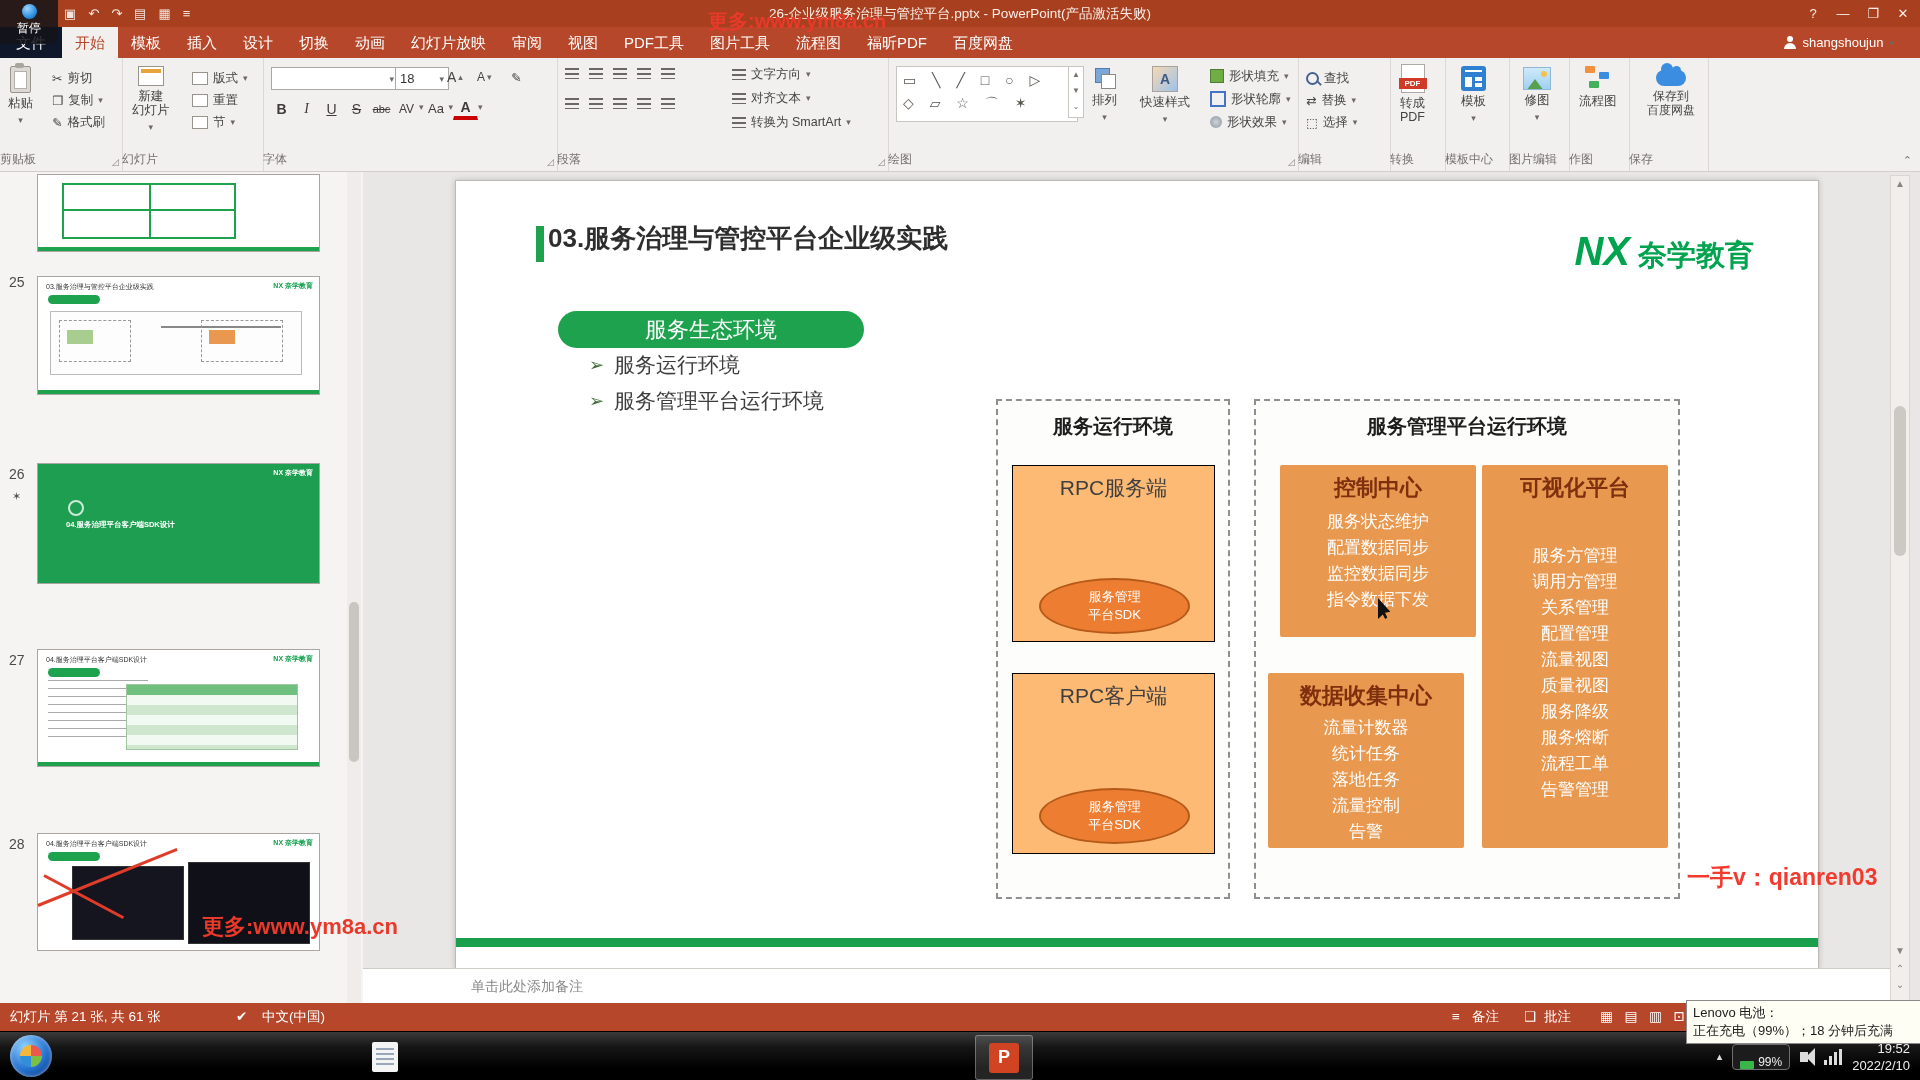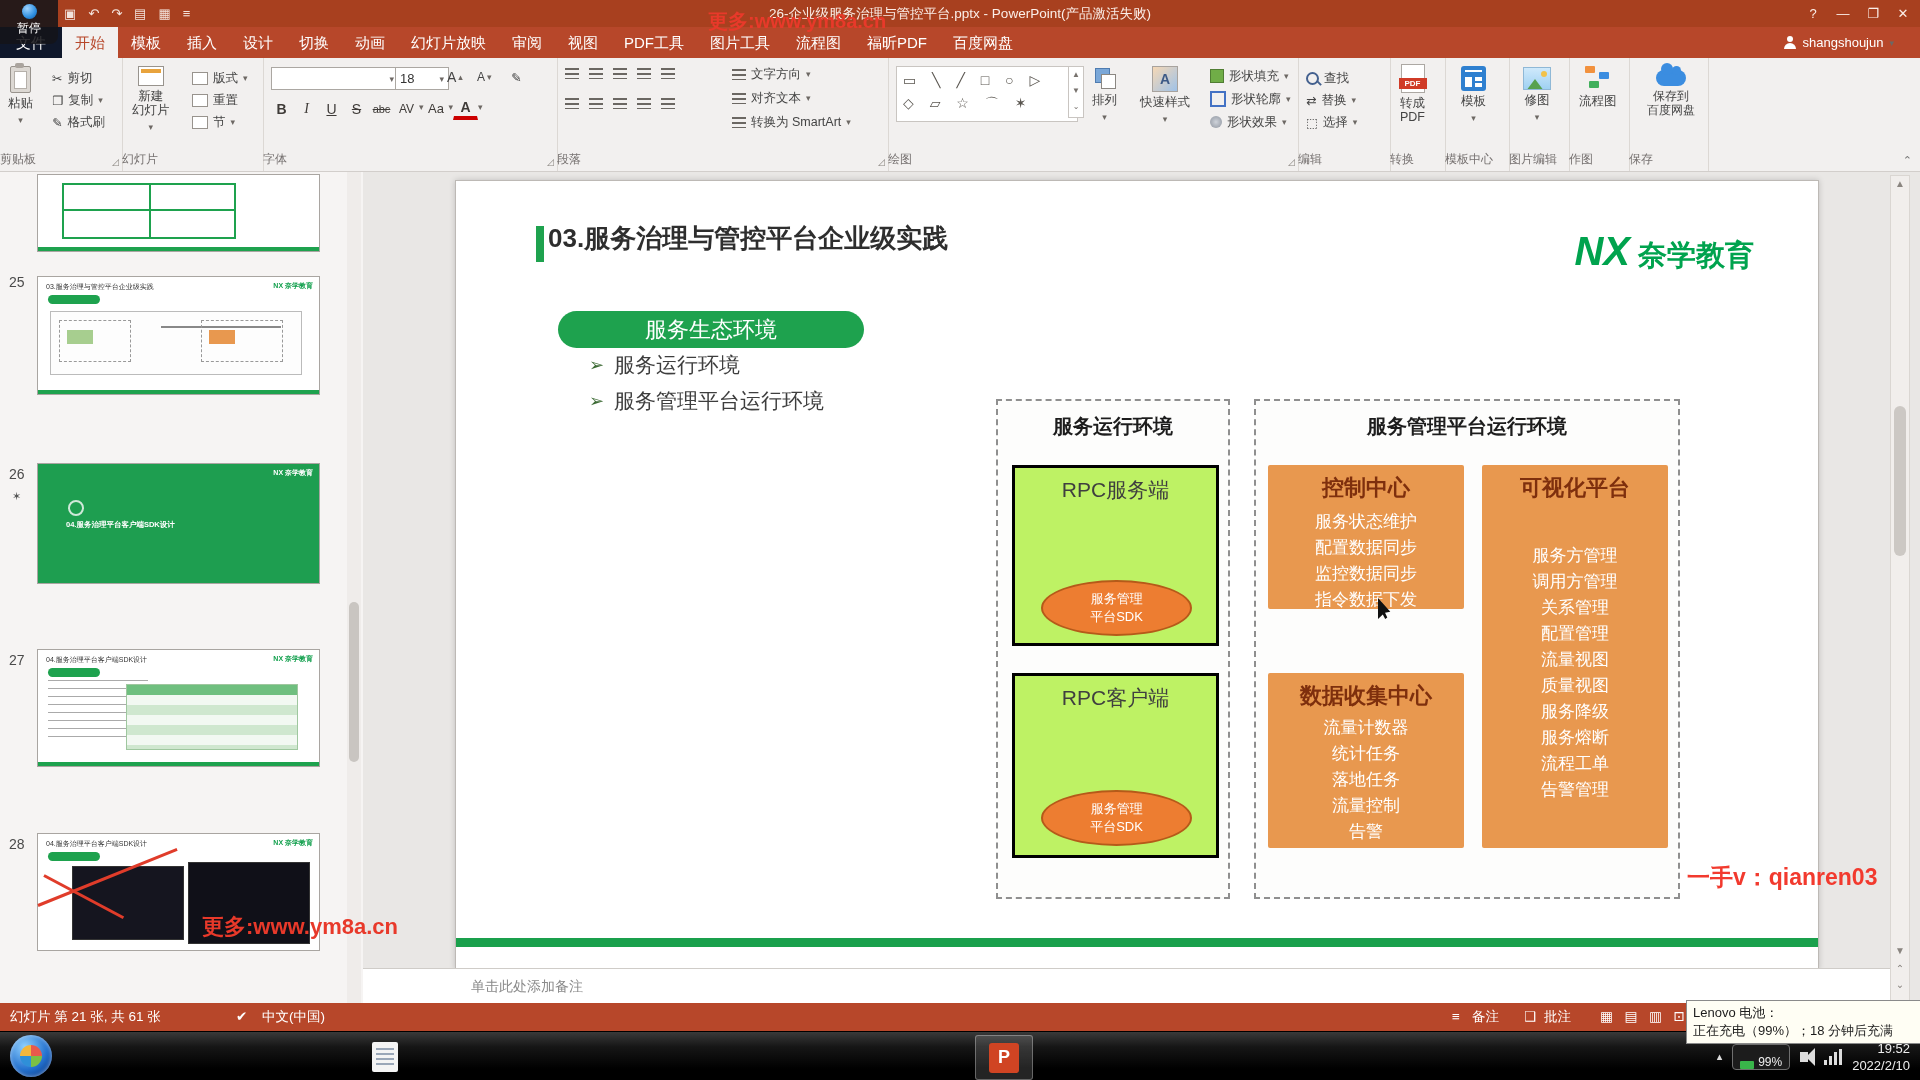--- a/index.html
+++ b/index.html
@@ -77,21 +77,21 @@
   .tscroll i{position:absolute;left:2px;width:10px;border-radius:5px;background:#c9c5c1}
   .mini-title{position:absolute;left:8px;top:5px;font-size:7px;color:#333;white-space:nowrap;overflow:hidden;max-width:200px}
   .mini-logo{position:absolute;right:6px;top:4px;font-size:7px;font-weight:bold;color:#13a04e;white-space:nowrap}
   .mini-pill{position:absolute;left:10px;top:18px;width:52px;height:9px;border-radius:5px;background:#1ea24e}
   .mini-bar{position:absolute;left:0;right:0;bottom:0;height:4px;background:#1ea24e}
   
   .editor{left:363px;top:172px;width:1557px;height:831px;background:#e9e7e5}
   .slide{position:absolute;left:92px;top:8px;width:1362px;height:788px;background:#fff;border:1px solid #bdb9b5;box-shadow:0 0 6px rgba(0,0,0,.18)}
   .dashedbox{position:absolute;border:2px dashed #8f8f8f;background:#fdfdfc}
   .dtitle{position:absolute;top:12px;left:0;right:0;text-align:center;font-weight:bold;font-size:20px;color:#1d1d1d}
-  .greenbox{position:absolute;background:#bef264;border:3px solid #000000}
+  .greenbox{position:absolute;background:#fdba74;border:1px solid #000000}
   .gtitle{position:absolute;top:8px;left:0;right:0;text-align:center;font-size:21px;color:#3f3f3f}
   .ellipse{position:absolute;background:#ed7d31;border:2px solid #b55a19;border-radius:50%;color:#fff;font-size:13px;line-height:18px;display:flex;align-items:center;justify-content:center;text-align:right}
   .orangebox{position:absolute;background:#e8984f;border-radius:2px;text-align:center}
   .otitle{font-size:22px;font-weight:bold;color:#7e2f0d;padding-top:8px}
   .oitem{font-size:17px;color:#fff;line-height:26px}
   .vscroll{position:absolute;left:1527px;top:3px;width:18px;height:824px;background:#f1eeec;border:1px solid #dad6d2;color:#8a8580;font-size:10px;text-align:center}
   .vthumb{position:absolute;left:3px;width:12px;background:#ccc8c4;border-radius:6px}
   .notes{position:absolute;left:0;right:30px;top:796px;height:35px;background:#fff;border-top:1px solid #cfccc8;color:#8a8a8a;font-size:14px;line-height:34px;padding-left:108px}
   .cursor{position:absolute;width:15px;height:21px;background:#111;clip-path:polygon(0 0,0 100%,32% 78%,48% 100%,62% 93%,47% 70%,82% 66%);z-index:20}
   
@@ -498,21 +498,21 @@
         <div class="greenbox" style="left:14px;top:272px;width:201px;height:179px">
           <div class="gtitle">RPC客户端</div>
           <div class="ellipse pre" style="left:26px;top:114px;width:147px;height:52px">服务管理
 平台SDK</div>
         </div>
       </div>
 
       <div class="dashedbox" style="left:798px;top:218px;width:422px;height:496px">
         <div class="dtitle">服务管理平台运行环境</div>
 
-        <div class="orangebox" style="left:12px;top:64px;width:196px;height:144px">
+        <div class="orangebox" style="left:24px;top:64px;width:196px;height:172px">
           <div class="otitle">控制中心</div>
           <div style="margin-top:6px">
             <div class="oitem">服务状态维护</div>
             <div class="oitem">配置数据同步</div>
             <div class="oitem">监控数据同步</div>
             <div class="oitem">指令数据下发</div>
           </div>
         </div>
 
         <div class="orangebox" style="left:226px;top:64px;width:186px;height:383px">

